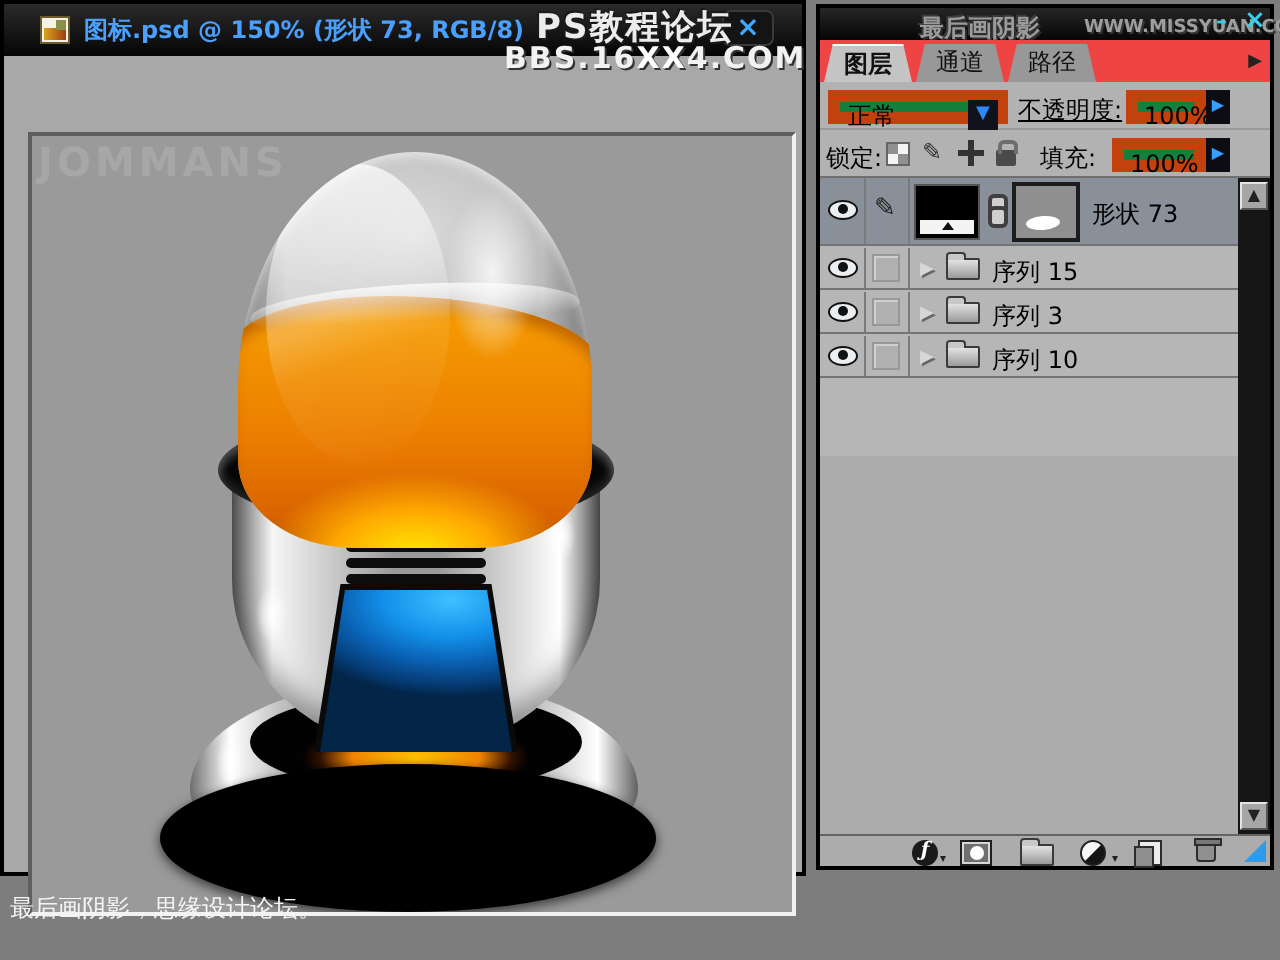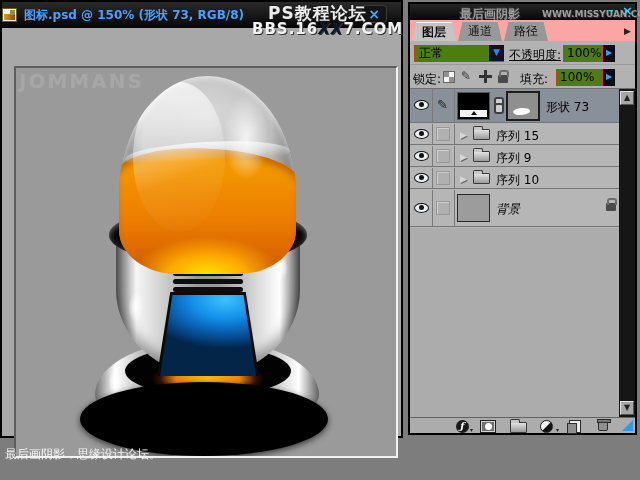--- a/index.html
+++ b/index.html
@@ -2,21 +2,21 @@
 <html><head>
 <meta charset="utf-8">
 <style>
   * { margin:0; padding:0; box-sizing:border-box; }
   html,body { width:640px; height:480px; overflow:hidden; }
   body { background:#7d7d7d; font-family:"DejaVu Sans","Liberation Sans",sans-serif; position:relative; }
   .abs { position:absolute; }
 
   
   .doc-window { left:0; top:0; width:403px; height:438px; background:#a8a8a8; border:2px solid #000; }
-  .doc-titlebar { left:0; top:0; width:399px; height:26px; background:linear-gradient(#2a2a2a,#050505); display:flex; align-items:center; padding:0 0; }
+  .doc-titlebar { left:0; top:0; width:399px; height:26px; background:linear-gradient(#2a2a2a,#050505); display:flex; align-items:center; padding:0 18px; }
   .psd-icon { width:15px; height:14px; background:#f5f2e8; border:1px solid #6b5a2a; position:relative; flex:0 0 auto; }
   .psd-icon i { position:absolute; left:1px; bottom:1px; width:11px; height:6px; background:linear-gradient(90deg,#d9a520,#a03c10); }
   .psd-icon b { position:absolute; right:1px; top:1px; width:5px; height:5px; background:#8a8f4a; }
   .doc-title { color:#4aa0ff; font-size:12px; font-weight:bold; margin-left:7px; white-space:nowrap; }
   .doc-close { position:absolute; right:14px; top:3px; width:26px; height:18px; border:1px solid #3a3a3a; border-radius:4px; background:#141414; color:#3fa9ff; font-size:14px; font-weight:bold; text-align:center; line-height:16px; }
 
   .doc-content { left:2px; top:26px; width:395px; height:406px; background:#a8a8a8; }
   .canvas { left:10px; top:38px; width:384px; height:392px; background:#9a9a9a; border:2px solid; border-color:#5e5e5e #f2f2f2 #f2f2f2 #5e5e5e; overflow:hidden; }
   .canvas > .abs { pointer-events:none; }
 
@@ -60,42 +60,42 @@
   .dome-sheen { position:absolute; left:14px; top:6px; width:92px; height:150px; border-radius:50%;
     background:linear-gradient(160deg, rgba(255,255,255,.85), rgba(255,255,255,.08) 62%, rgba(255,255,255,0)); }
   .dome-spec { position:absolute; left:104px; top:18px; width:46px; height:86px; border-radius:50%;
     background:radial-gradient(closest-side, rgba(255,255,255,.8), rgba(255,255,255,0)); }
 
   
   .wm1 { left:268px; top:2px; color:#ececec; font-size:17px; font-weight:bold; letter-spacing:1px; z-index:30;
     text-shadow:1px 1px 0 #1a1a1a, -1px -1px 0 #1a1a1a; }
   .wm2 { left:252px; top:20px; color:#f2f2f2; font-size:15px; font-weight:bold; letter-spacing:1px; z-index:30;
     text-shadow:1px 1px 0 #333; white-space:nowrap; }
-  .wm2 .red { color:#0f172a;font-style:italic; }
+  .wm2 .red { color:#ffffff; }
 
   
   .panel { left:408px; top:2px; width:229px; height:433px; background:#b2b2b2; border:2px solid #000; }
   .panel-titlebar { left:0; top:0; width:225px; height:16px; background:linear-gradient(#262626,#060606); }
   .panel-wm-cjk { position:absolute; left:50px; top:2px; color:#9b9b9b; font-size:12px; font-weight:bold;
     text-shadow:1px 1px 0 #2e2e2e, -1px -1px 0 #3a3a3a; white-space:nowrap; }
   .panel-wm-url { position:absolute; left:132px; top:5px; color:#9e9e9e; font-size:9px; font-weight:bold;
     text-shadow:1px 1px 0 #333; letter-spacing:0; white-space:nowrap; }
   .panel-min { position:absolute; left:198px; top:2px; width:10px; height:10px; color:#35d0f0; font-size:11px; font-weight:bold; line-height:10px; }
   .panel-close { position:absolute; left:212px; top:1px; width:12px; height:12px; color:#35d0f0; font-size:13px; font-weight:bold; line-height:12px; }
 
-  .tab-row { left:0; top:16px; width:225px; height:32px; background:#fca5a5; border-bottom:1px solid #787878; }
+  .tab-row { left:0; top:16px; width:225px; height:32px; background:#ef4444; border-bottom:1px solid #787878; }
   .tab { position:absolute; top:2px; height:19px; font-size:12px; color:#111; text-align:center; line-height:18px;
     clip-path:polygon(10% 0, 90% 0, 100% 100%, 0 100%); padding:0 10px; background:#989898; }
   .tab.active { background:#c4c4c4; border-top:1px solid #f5f5f5; font-weight:bold; }
   .tab1 { left:2px; } .tab2 { left:48px; } .tab3 { left:94px; }
   .panel-menu { position:absolute; right:4px; top:6px; font-size:9px; color:#222; }
 
   .blend-row { left:0; top:37px; width:225px; height:24px; background:#b2b2b2; border-bottom:1px solid #9a9a9a; }
   .lock-row  { left:0; top:61px; width:225px; height:24px; background:#b2b2b2; border-bottom:1px solid #6f6f6f; }
-  .field { position:absolute; background:#4d7c0f; border:1px solid #c2410c; font-size:12px; color:#000; }
+  .field { position:absolute; background:#15803d; border:6px solid #c2410c; font-size:12px; color:#000; }
   .blend-select { left:4px; top:4px; width:90px; height:17px; line-height:15px; padding-left:4px; }
   .dd-btn { position:absolute; right:-1px; top:-1px; width:15px; height:16px; background:#12121c; color:#2f86f6; font-size:9px; text-align:center; line-height:15px; }
   .opt-label { position:absolute; font-size:12px; color:#000; }
   .opacity-label { left:99px; top:6px;text-decoration:underline; }
   .opacity-field { left:153px; top:4px; width:40px; height:17px; line-height:15px; text-align:left; padding-left:3px; }
   .spin-btn { position:absolute; width:12px; height:17px; background:#0c0c12; color:#37a0ff; font-size:8px; text-align:center; line-height:16px; top:4px; }
   .spin1 { left:193px; } .spin2 { left:193px; }
   .lock-label { left:3px; top:6px; }
   .fill-label { left:110px; top:6px; }
   .fill-field { left:146px; top:4px; width:47px; height:17px; line-height:15px; padding-left:3px; }
@@ -196,21 +196,21 @@
         <div class="liquid"></div>
         <div class="wave-shine"></div>
         <div class="dome-sheen"></div>
         <div class="dome-spec"></div>
       </div>
     </div>
   </div>
 </div>
 
 <div class="abs wm1">PS教程论坛</div>
-<div class="abs wm2"><span>BBS.16</span><span class="red">XX</span><span>7.COM</span></div>
+<div class="abs wm2"><span>BBS.16</span><span class="red">XX</span><span>4.COM</span></div>
 
 <div class="abs panel">
   <div class="abs panel-titlebar">
     <span class="panel-wm-cjk">最后画阴影</span>
     <span class="panel-wm-url">WWW.MISSYUAN.COM</span>
     <span class="panel-min">–</span>
     <span class="panel-close">×</span>
   </div>
 
   <div class="abs tab-row">
@@ -266,44 +266,35 @@
       <span class="lname">序列 15</span>
       <div class="cell-sep1"></div>
         <div class="cell-sep2"></div>
     </div>
 
     <div class="lrow row3 grow">
       <span class="eye" style="top:5px;"></span>
       <span class="emptybox" style="top:3px;"></span>
       <span class="gtri">▶</span>
       <span class="folder"></span>
-      <span class="lname">序列 9</span>
+      <span class="lname">序列 3</span>
       <div class="cell-sep1"></div>
         <div class="cell-sep2"></div>
     </div>
 
     <div class="lrow row4 grow">
       <span class="eye" style="top:5px;"></span>
       <span class="emptybox" style="top:3px;"></span>
       <span class="gtri">▶</span>
       <span class="folder"></span>
       <span class="lname">序列 10</span>
       <div class="cell-sep1"></div>
         <div class="cell-sep2"></div>
     </div>
 
-    <div class="lrow row5">
-      <span class="eye" style="top:13px;"></span>
-      <span class="emptybox" style="top:11px;"></span>
-      <div class="bgthumb"></div>
-      <span class="lname">背景</span>
-      <span class="padlock"></span>
-      <div class="cell-sep1"></div>
-        <div class="cell-sep2"></div>
-    </div>
 
     <div class="list-rest"></div>
 
     <div class="scrollbar">
       <span class="scr-btn scr-up">▲</span>
       <span class="scr-btn scr-dn">▼</span>
     </div>
   </div>
 
   <div class="abs panel-toolbar">

